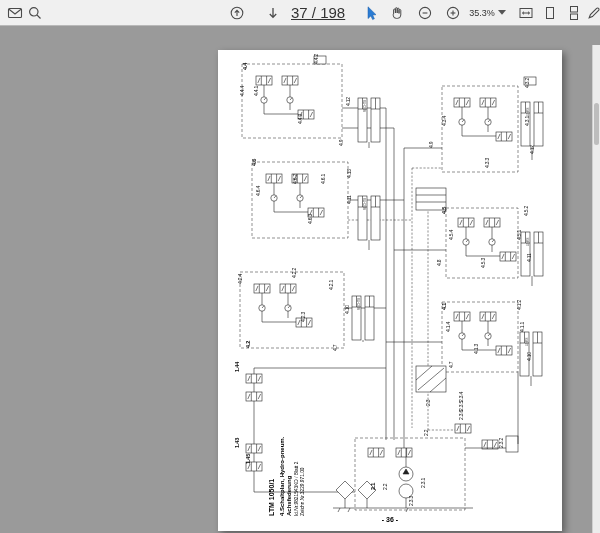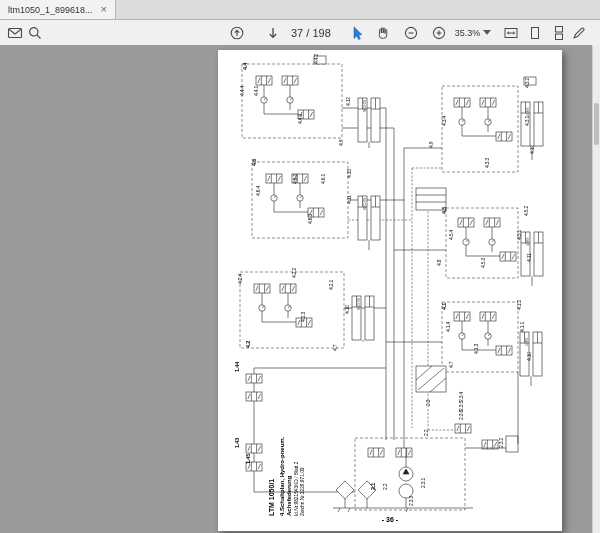--- a/index.html
+++ b/index.html
@@ -7,21 +7,21 @@
 
   
   .tabbar{height:19px;background:#dcdcdc;border-bottom:1px solid #b3b3b3;display:flex;align-items:stretch;}
   .tab{display:flex;align-items:center;gap:8px;padding:0 8px;background:#f2f2f2;border-right:1px solid #b3b3b3;font-size:9px;color:#333;white-space:nowrap;}
   .tab-close{color:#666;font-size:11px;line-height:1;cursor:pointer;}
 
   
   .toolbar{height:25px;background:#f0f0f0;border-bottom:1px solid #b9b9b9;display:flex;align-items:center;padding:0 5px;}
   .tbtn{width:20px;height:20px;display:flex;align-items:center;justify-content:center;flex:none;border-radius:3px;}
   .tbtn svg{display:block;}
-  .page-ind{font-size:11px;color:#333;margin:0 8px;white-space:nowrap;flex:none;}
+  .page-ind{font-size:15px;color:#333;margin:0 8px;white-space:nowrap;flex:none;text-decoration:underline;}
   .zoom{font-size:9px;color:#333;display:flex;align-items:center;gap:3px;margin:0 6px;flex:none;}
   .flex-sp{flex:1;}
   .nav-start{margin-left:182px;}
   .gap16{margin-left:16px;} .gap8{margin-left:8px;} .gap6{margin-left:6px;} .gap4{margin-left:4px;}
 
   
   .docarea{position:absolute;top:45px;left:0;right:0;bottom:0;background:#9a9a9a;}
   .page{position:absolute;left:218px;top:5px;width:344px;height:481px;background:#fff;box-shadow:3px 3px 7px rgba(0,0,0,.4);}
   .sch{position:absolute;left:0;top:0;width:344px;height:481px;}
   .labels{position:absolute;left:0;top:0;width:100%;height:100%;}
@@ -41,26 +41,20 @@
   .pagenum{position:absolute;left:0;right:0;bottom:8px;text-align:center;font-size:7px;font-weight:bold;color:#000;}
 
   .scrollbar{position:absolute;right:0;top:0;bottom:0;width:7px;background:#ececec;border-left:1px solid #cfcfcf;}
   .thumb{position:absolute;left:1px;right:1px;top:58px;height:42px;background:#bdbdbd;border-radius:3px;}
 </style>
 </head>
 <body>
 
 <div class="app">
 
-  <div class="tabbar">
-    <div class="tab">
-      <span class="tab-title">ltm1050_1_899618...</span>
-      <span class="tab-close">×</span>
-    </div>
-  </div>
 
   <div class="toolbar">
     <span class="tbtn">
       <svg width="16" height="16" viewBox="0 0 16 16" stroke="#4a4a4a" fill="none" stroke-width="1.1">
           <rect x="1.5" y="3.5" width="13" height="9" rx="1"></rect>
           <path d="M2,4.2 L8,9 L14,4.2"></path>
         </svg>
     </span>
     <span class="tbtn">
       <svg width="16" height="16" viewBox="0 0 16 16" stroke="#4a4a4a" fill="none" stroke-width="1.2">

